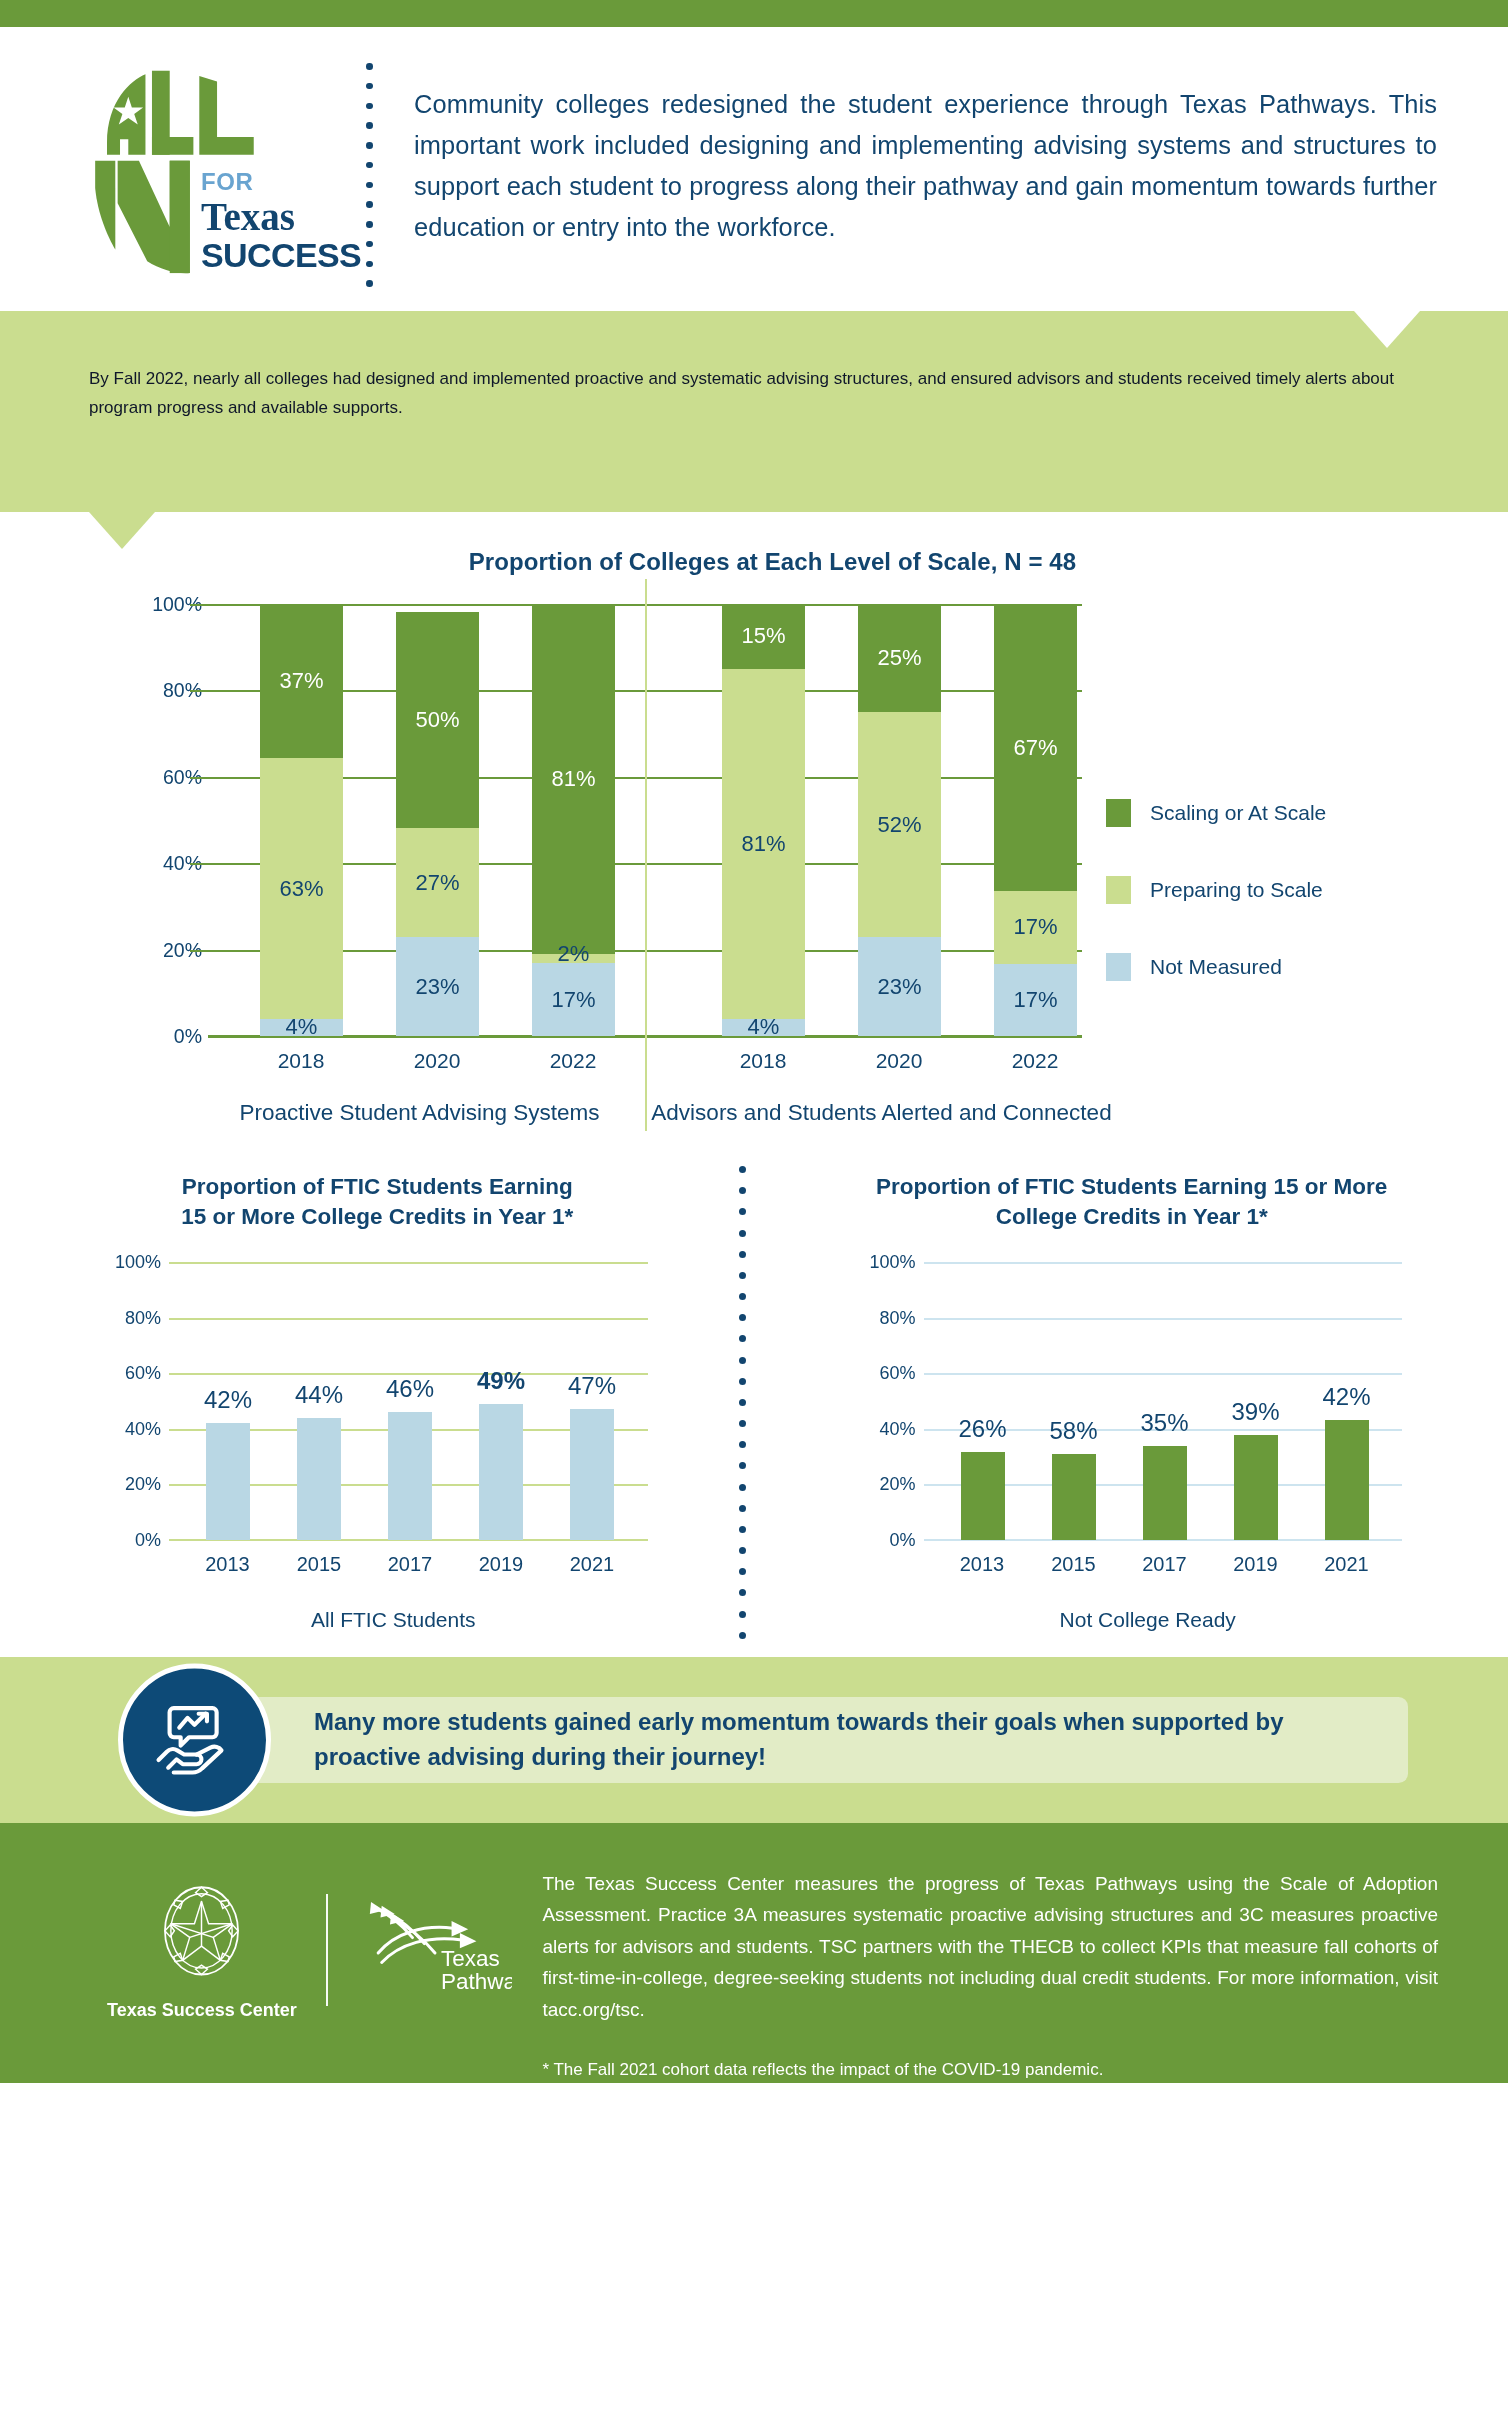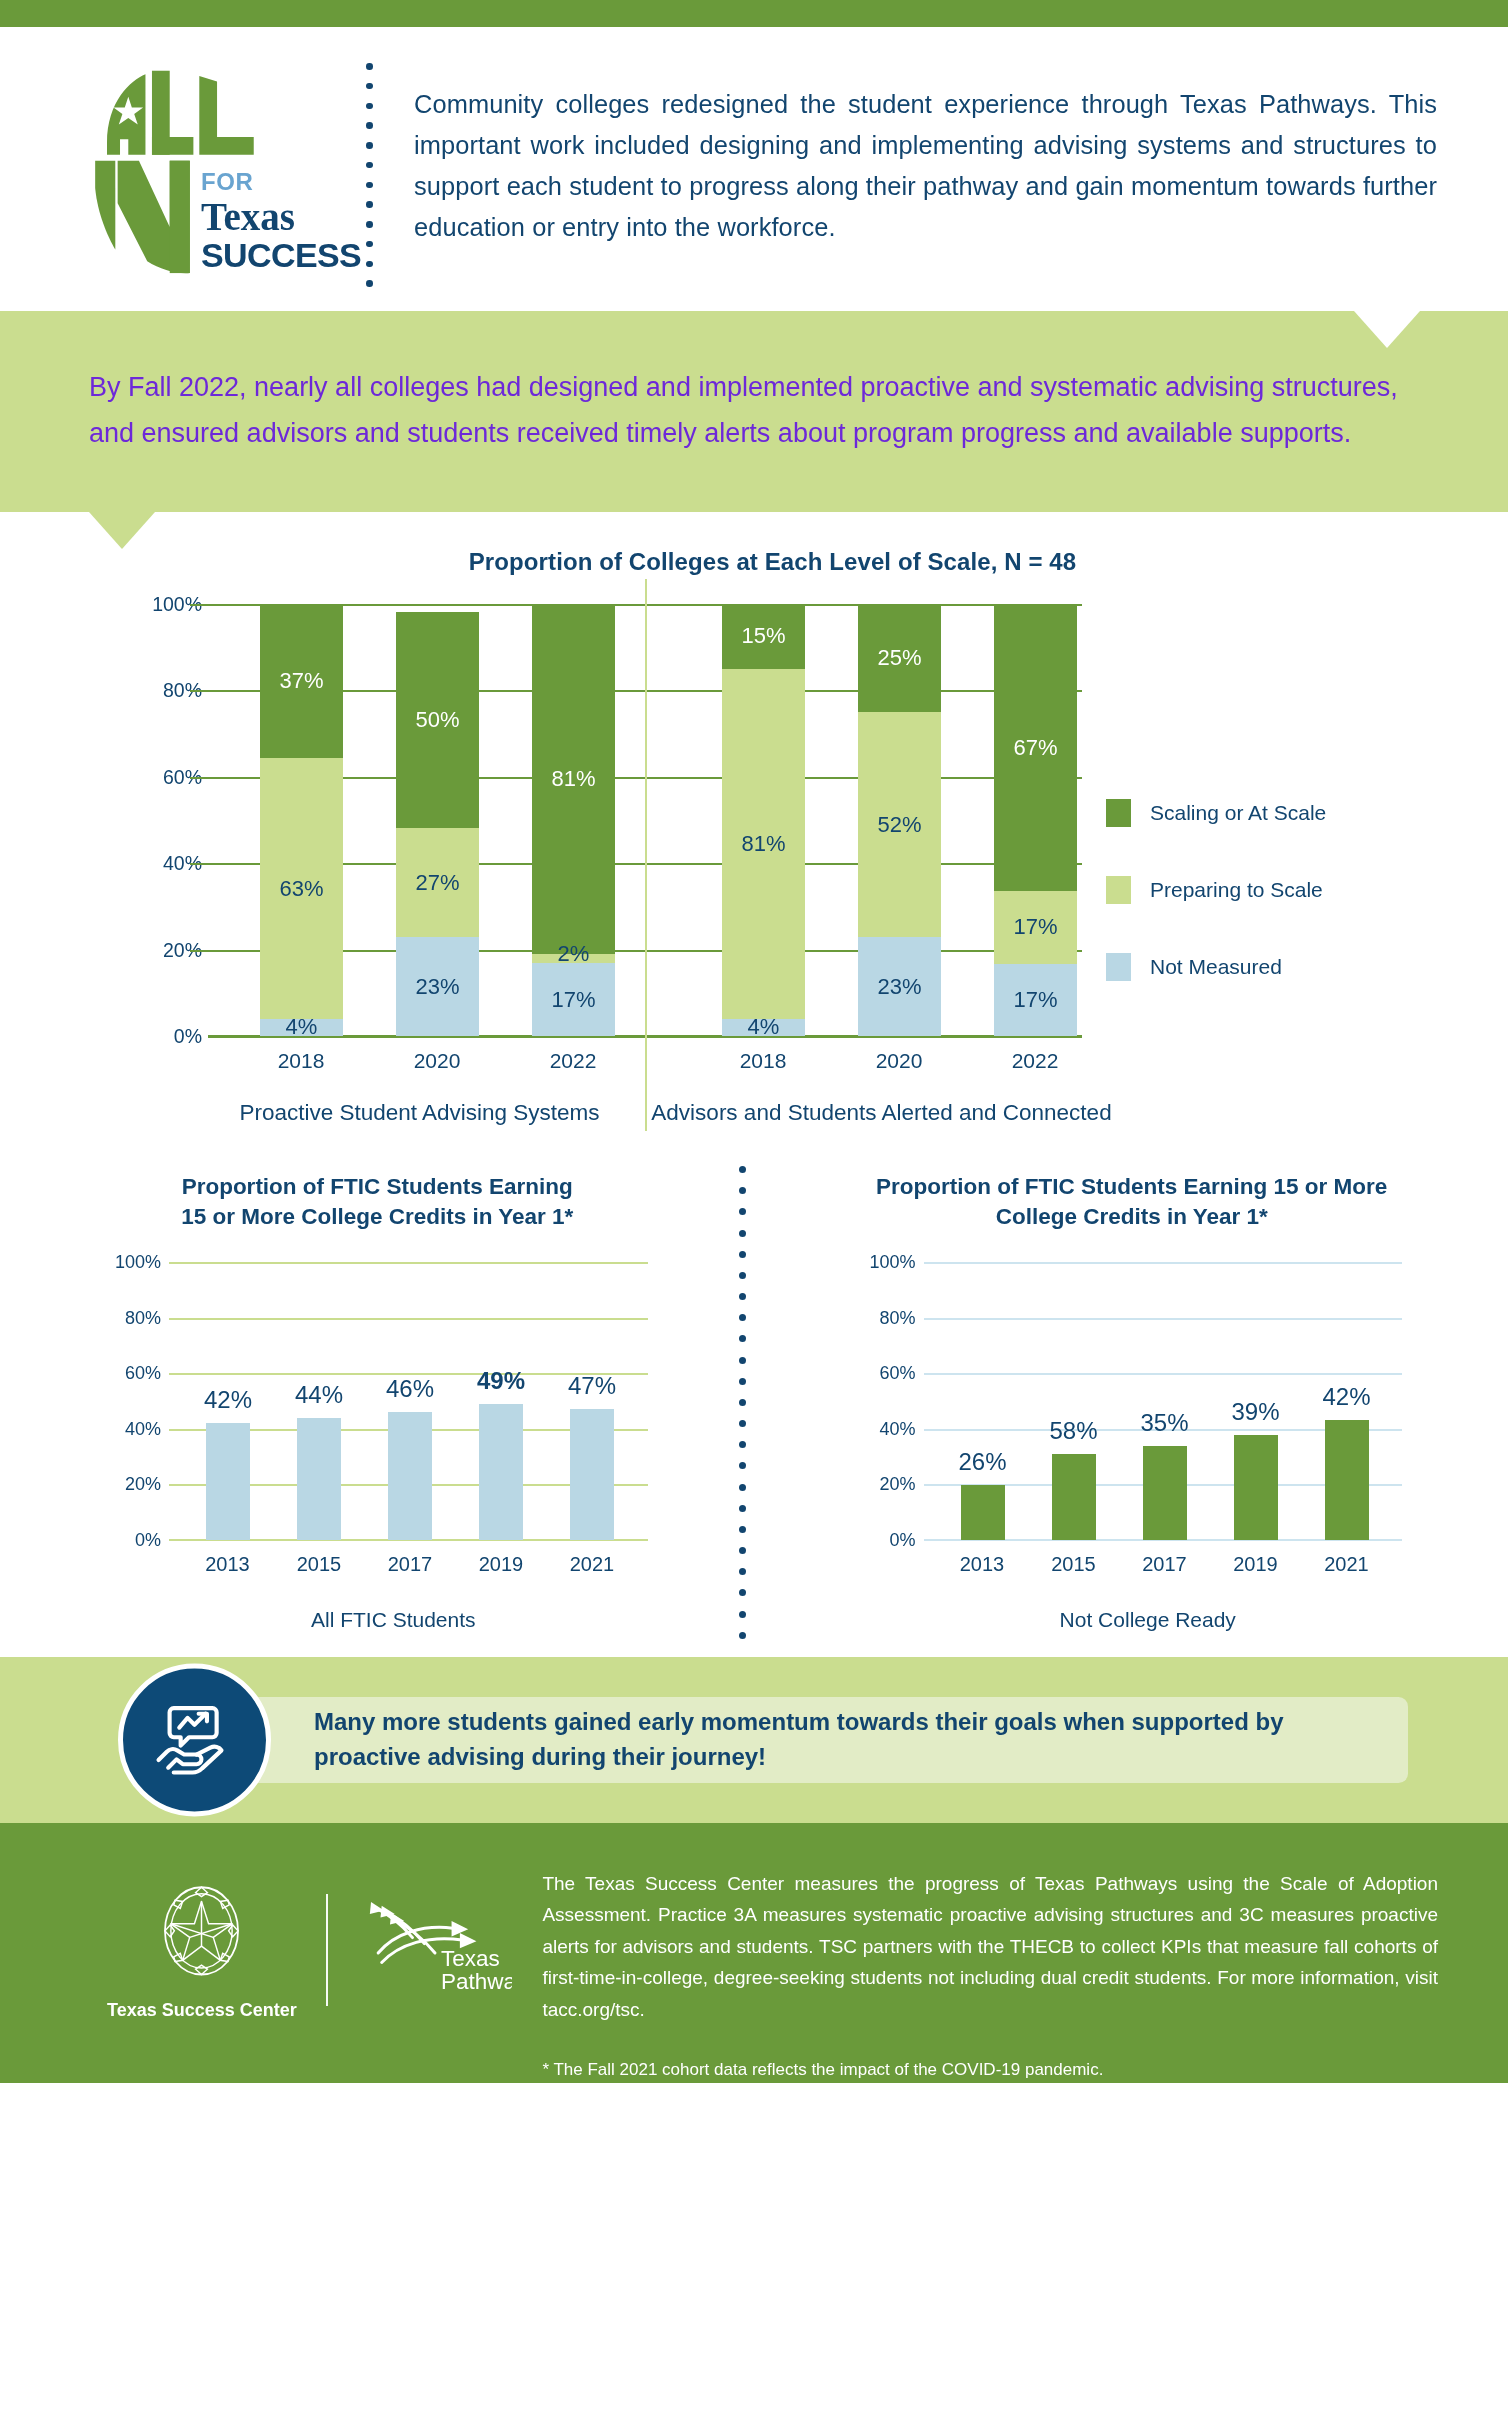--- a/index.html
+++ b/index.html
@@ -38,21 +38,21 @@
     font-size: 25.4px; line-height: 1.62; color: #12456f;
     text-align: justify; font-weight: 500; letter-spacing: 0.1px;
   }
 
   
   .band-green {
     background: #cadd8f; width: 100%; position: relative;
     padding: 54px 89px 54px 89px; min-height: 201px;
   }
   .band-green p {
-    font-size: 27px; line-height: 1.7; color: #6d28d9; font-weight: 500;
+    font-size: 17px; line-height: 1.7; color: #0f172a; font-weight: 500;
   }
   .notch-down {
     position: absolute; left: 89px; bottom: -37px;
     width: 0; height: 0;
     border-left: 33px solid transparent; border-right: 33px solid transparent;
     border-top: 37px solid #cadd8f;
   }
   .notch-up-white {
     position: absolute; right: 89px; top: 0;
     width: 0; height: 0;
@@ -483,21 +483,21 @@
           <span style="top:278px;">0%</span>
         </div>
         <div class="c2-plot">
           <div class="c2-grid" style="top:0px;background:#cde4ef;"></div>
           <div class="c2-grid" style="top:56px;background:#cde4ef;"></div>
           <div class="c2-grid" style="top:111px;background:#cde4ef;"></div>
           <div class="c2-grid" style="top:167px;background:#cde4ef;"></div>
           <div class="c2-grid" style="top:222px;background:#cde4ef;"></div>
           <div class="c2-grid" style="top:277px;background:#cde4ef;height:2.4px;"></div>
 
-          <div class="c2bar" style="left:37px;height:55px;">
+          <div class="c2bar" style="left:37px;height:88px;">
             <div class="vlab">26%</div>
             <div class="fill" style="background:#6a9a3a;"></div>
           </div>
           <div class="c2bar" style="left:128px;height:86px;">
             <div class="vlab">58%</div>
             <div class="fill" style="background:#6a9a3a;"></div>
           </div>
           <div class="c2bar" style="left:219px;height:94px;">
             <div class="vlab">35%</div>
             <div class="fill" style="background:#6a9a3a;"></div>

